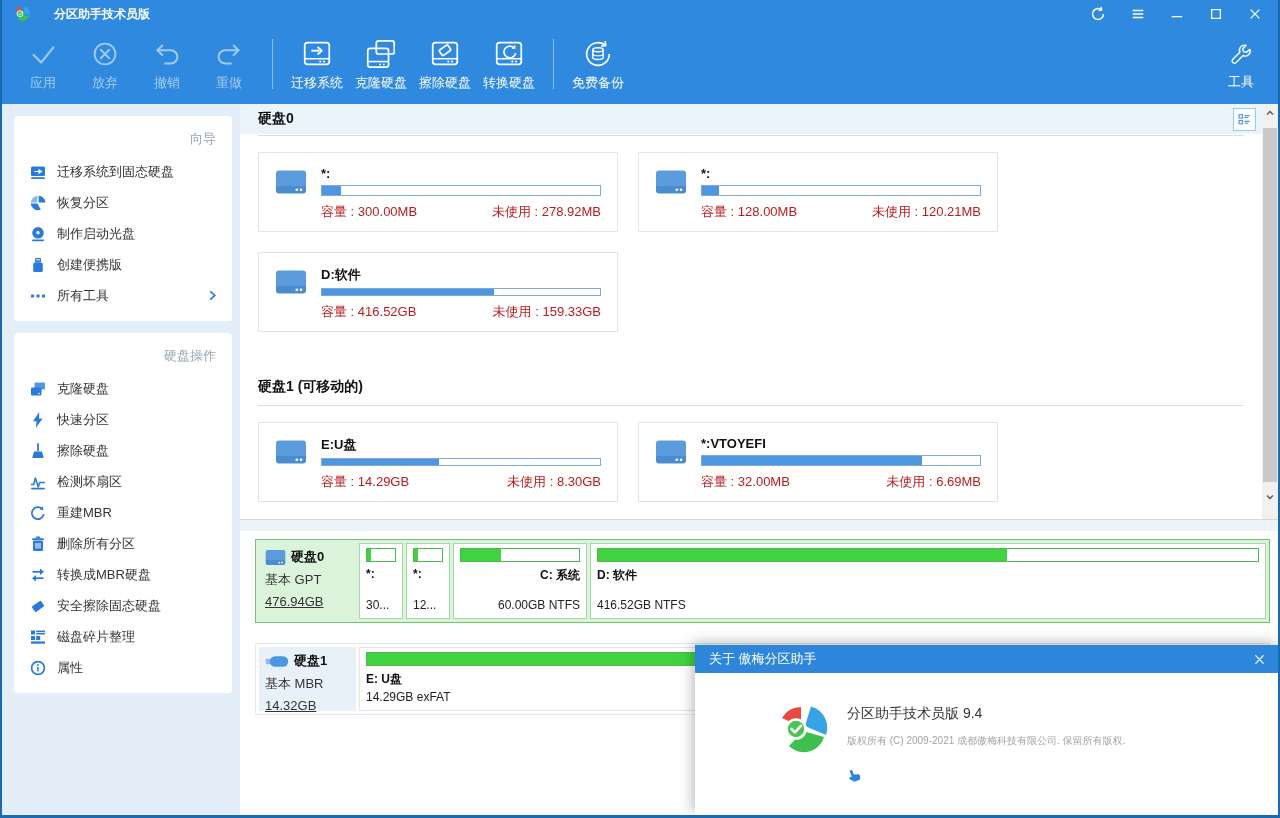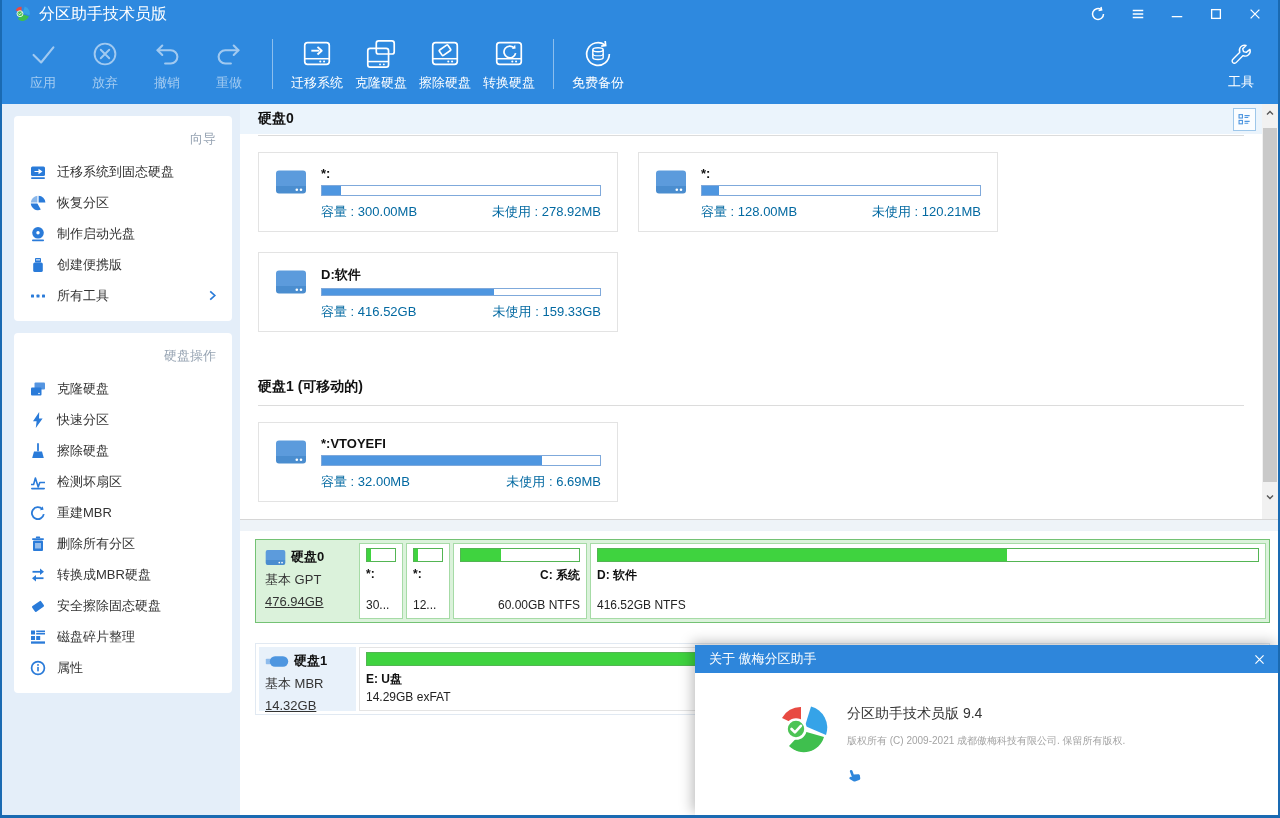--- a/index.html
+++ b/index.html
@@ -3,21 +3,21 @@
 <meta charset="utf-8">
 <style>
   * { margin:0; padding:0; box-sizing:border-box; }
   body { font-family:"Liberation Sans", sans-serif; background:#888; }
   .win { width:1280px; height:818px; position:relative; background:#fff;
          border-left:2px solid #1a6ab2; border-right:2px solid #1a6ab2; border-bottom:3px solid #1a6ab2; overflow:hidden; }
 
   
   .titlebar { height:28px; background:#2E89DF; display:flex; align-items:center; padding:0 12px; color:#fff; }
   .applogo { width:17px; height:16px; flex:none; }
-  .apptitle { font-size:16px; margin-left:8px; }
+  .apptitle { font-size:12px; margin-left:23px;font-weight:bold; }
   .winctrls { margin-left:auto; display:flex; align-items:center; gap:25px; margin-right:4px; }
   .wcico { width:14px; height:14px; color:#fff; cursor:pointer; }
 
   
   .toolbar { height:76px; background:#2E89DF; display:flex; align-items:center; padding:0 14px 4px 10px; }
   .tbtn { display:flex; flex-direction:column; align-items:center; justify-content:flex-end; gap:3px;
           min-width:62px; padding:0 6px; color:#fff; cursor:pointer; }
   .tbtn.dis { opacity:.55; }
   .tico { width:34px; height:34px; color:#fff; }
   .tlabel { font-size:13px; white-space:nowrap; }
@@ -46,21 +46,21 @@
   .hr { height:1px; background:#DCDCDC; margin:1px 18px 0; }
   .cards { display:flex; flex-wrap:wrap; gap:20px; padding:16px 18px 0; }
   .pcard { width:360px; height:80px; border:1px solid #E3E3E3; background:#fff; display:flex; gap:14px;
            padding:13px 16px 10px; cursor:pointer; }
   .picon { width:32px; height:26px; flex:none; margin-top:3px; }
   .picon.winlogo { width:26px; height:26px; margin-left:3px; }
   .pbody { flex:1; display:flex; flex-direction:column; }
   .plabel { font-weight:bold; font-size:13px; color:#111; margin-bottom:4px; }
   .pbar { height:15px; border:1px solid #7FA9DB; background:#fff; }
   .pfill { height:100%; background:#4E96E0; }
-  .pmeta { display:flex; justify-content:space-between; font-size:13px; color:#0369a1; margin-top:7px; }
+  .pmeta { display:flex; justify-content:space-between; font-size:13px; color:#b91c1c; margin-top:7px; }
   .h2 { font-weight:bold; font-size:14px; color:#111; padding:46px 18px 8px; }
 
   
   .vscroll { position:absolute; top:0; right:0; width:16px; height:415px; background:#F1F1F1; }
   .varrow { height:17px; display:flex; align-items:center; justify-content:center; cursor:pointer; }
   .varrow svg { width:12px; height:12px; }
   .vthumb { position:absolute; top:24px; left:1px; width:14px; height:354px; background:#C9C9C9; cursor:pointer; }
   .varrow.down { position:absolute; bottom:14px; width:100%; }
 
   
@@ -553,20 +553,35 @@
 
         <div class="h2">硬盘1 (可移动的)</div>
         <div class="hr"></div>
 
         <div class="cards">
           <div class="pcard">
             <svg class="picon">
                 <use href="#i-disk"></use>
               </svg>
             <div class="pbody">
+              <div class="plabel">E:U盘</div>
+              <div class="pbar">
+                  <div class="pfill" style="width: 42%;"></div>
+                </div>
+              <div class="pmeta">
+                <span>容量 : 14.29GB</span>
+                <span>未使用 : 8.30GB</span>
+              </div>
+            </div>
+          </div>
+          <div class="pcard">
+            <svg class="picon">
+                <use href="#i-disk"></use>
+              </svg>
+            <div class="pbody">
               <div class="plabel">*:VTOYEFI</div>
               <div class="pbar">
                   <div class="pfill" style="width: 79%;"></div>
                 </div>
               <div class="pmeta">
                 <span>容量 : 32.00MB</span>
                 <span>未使用 : 6.69MB</span>
               </div>
             </div>
           </div>

